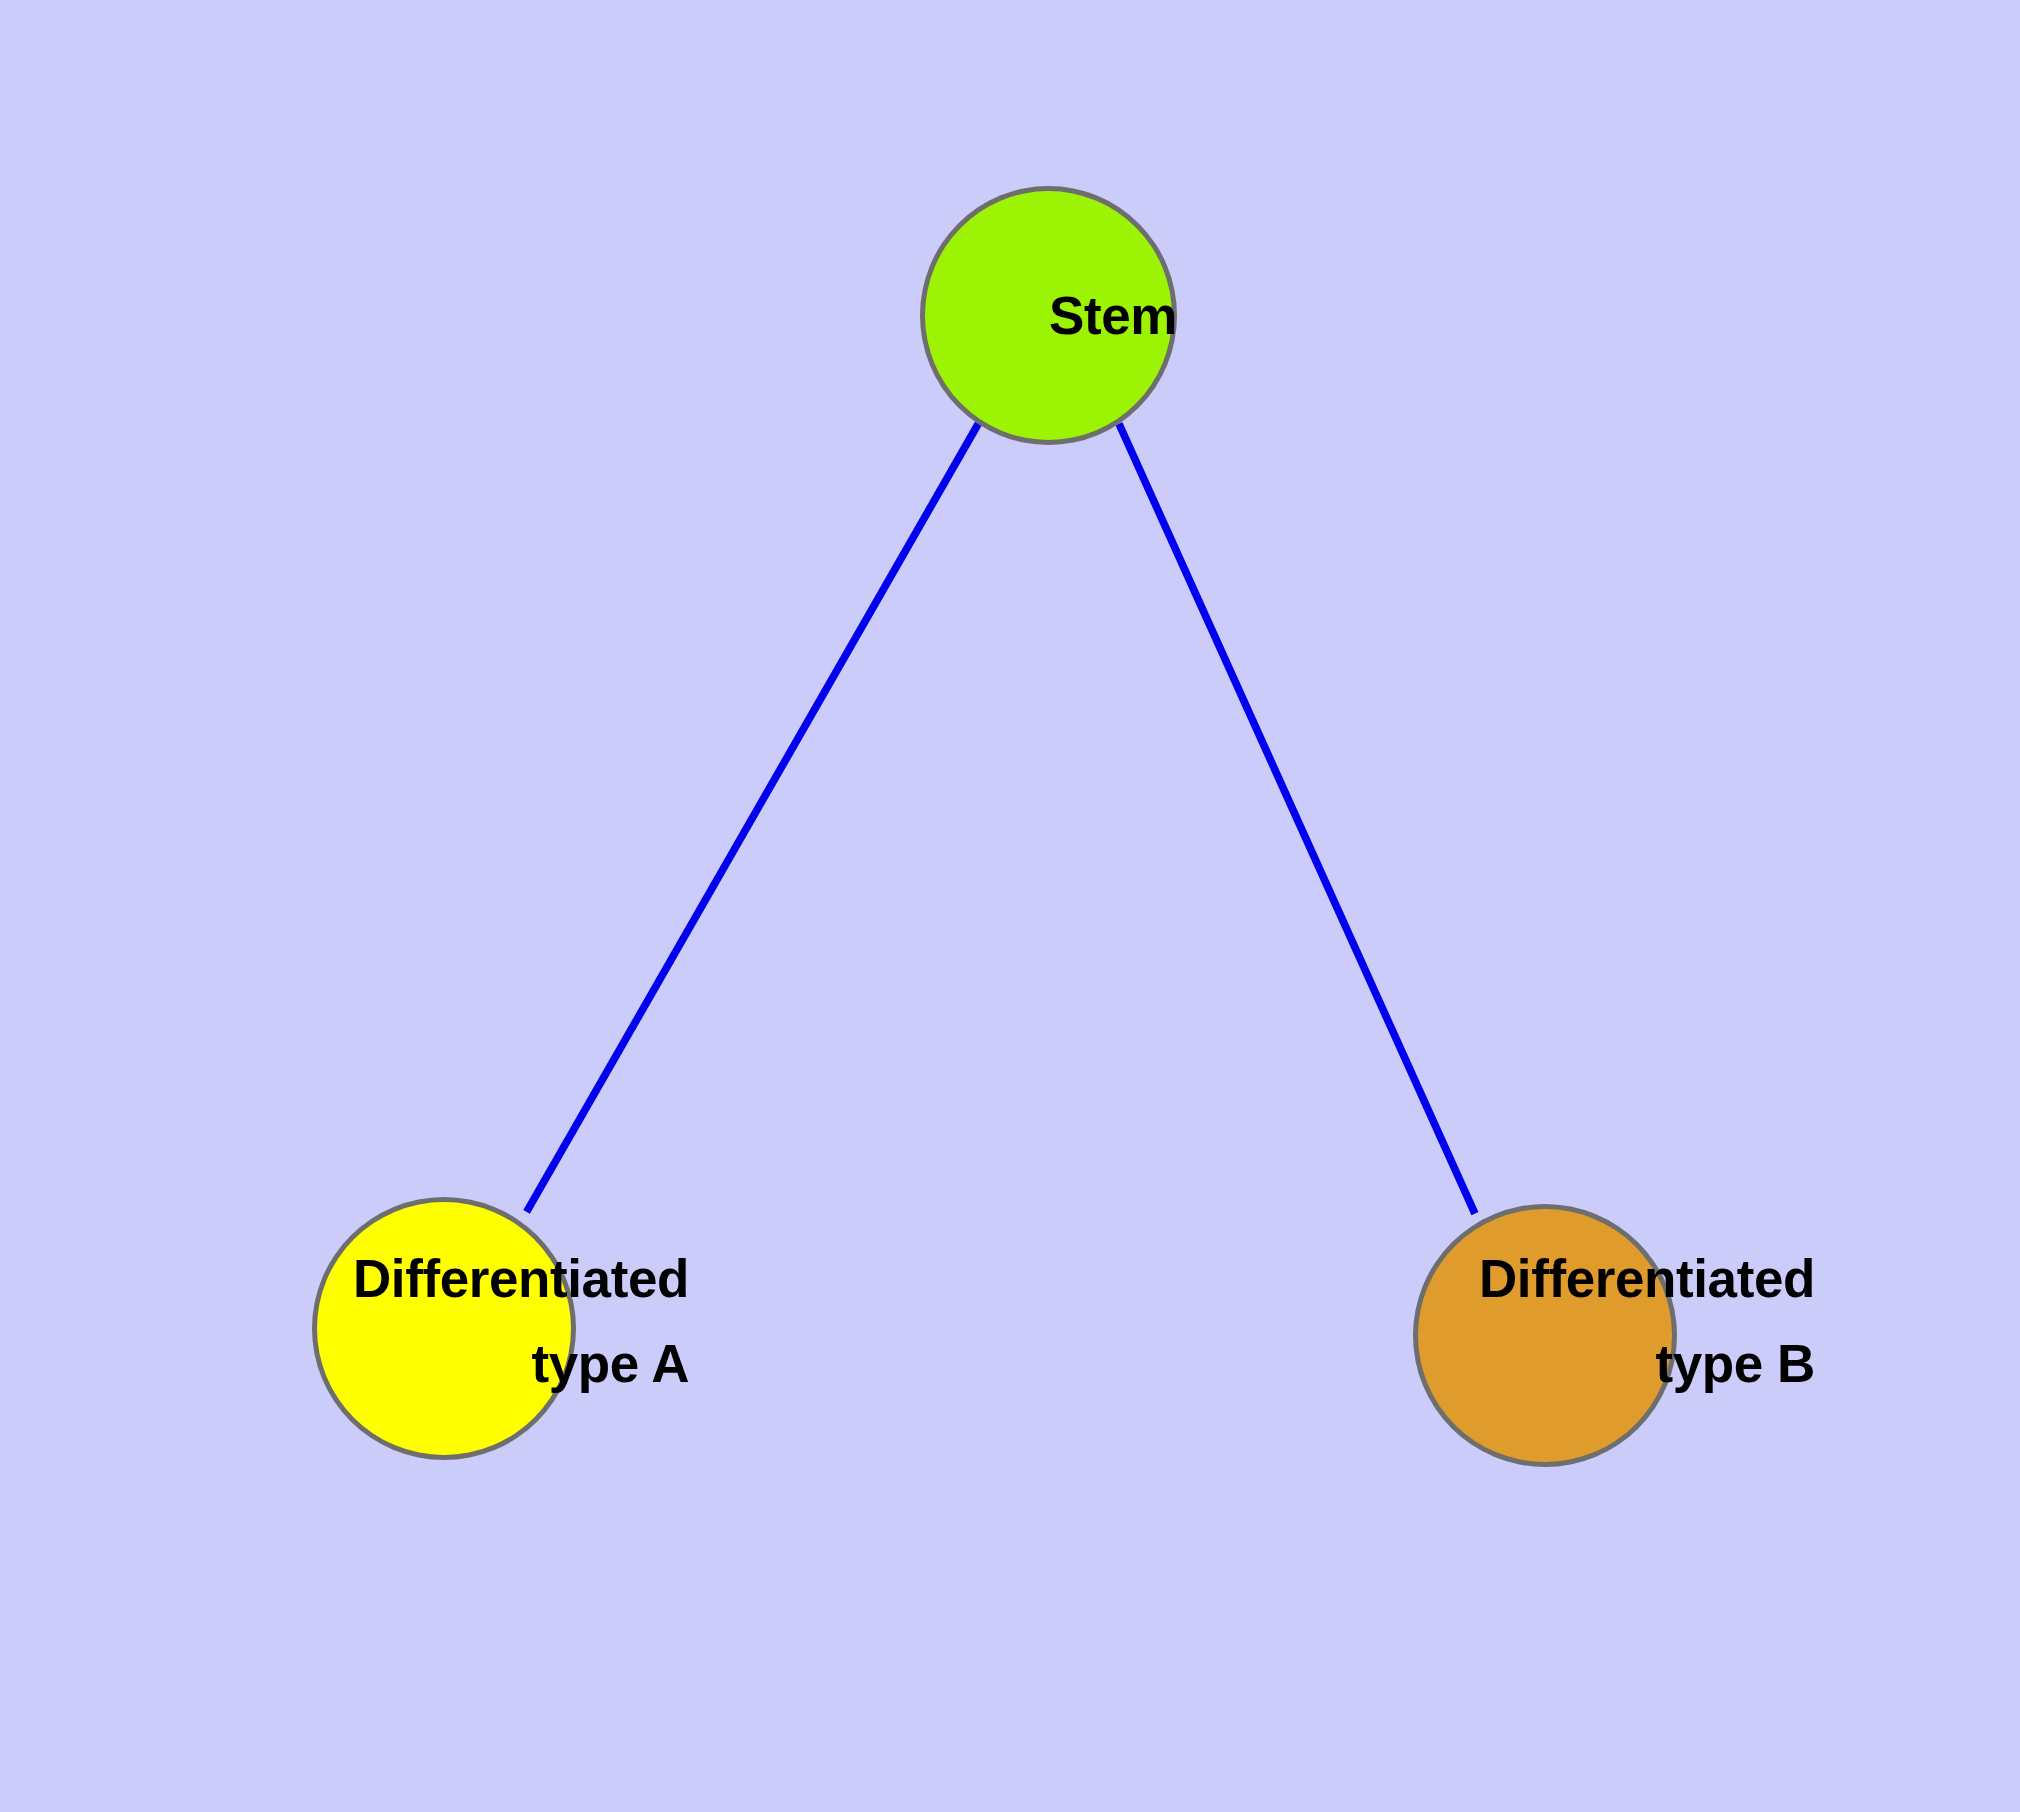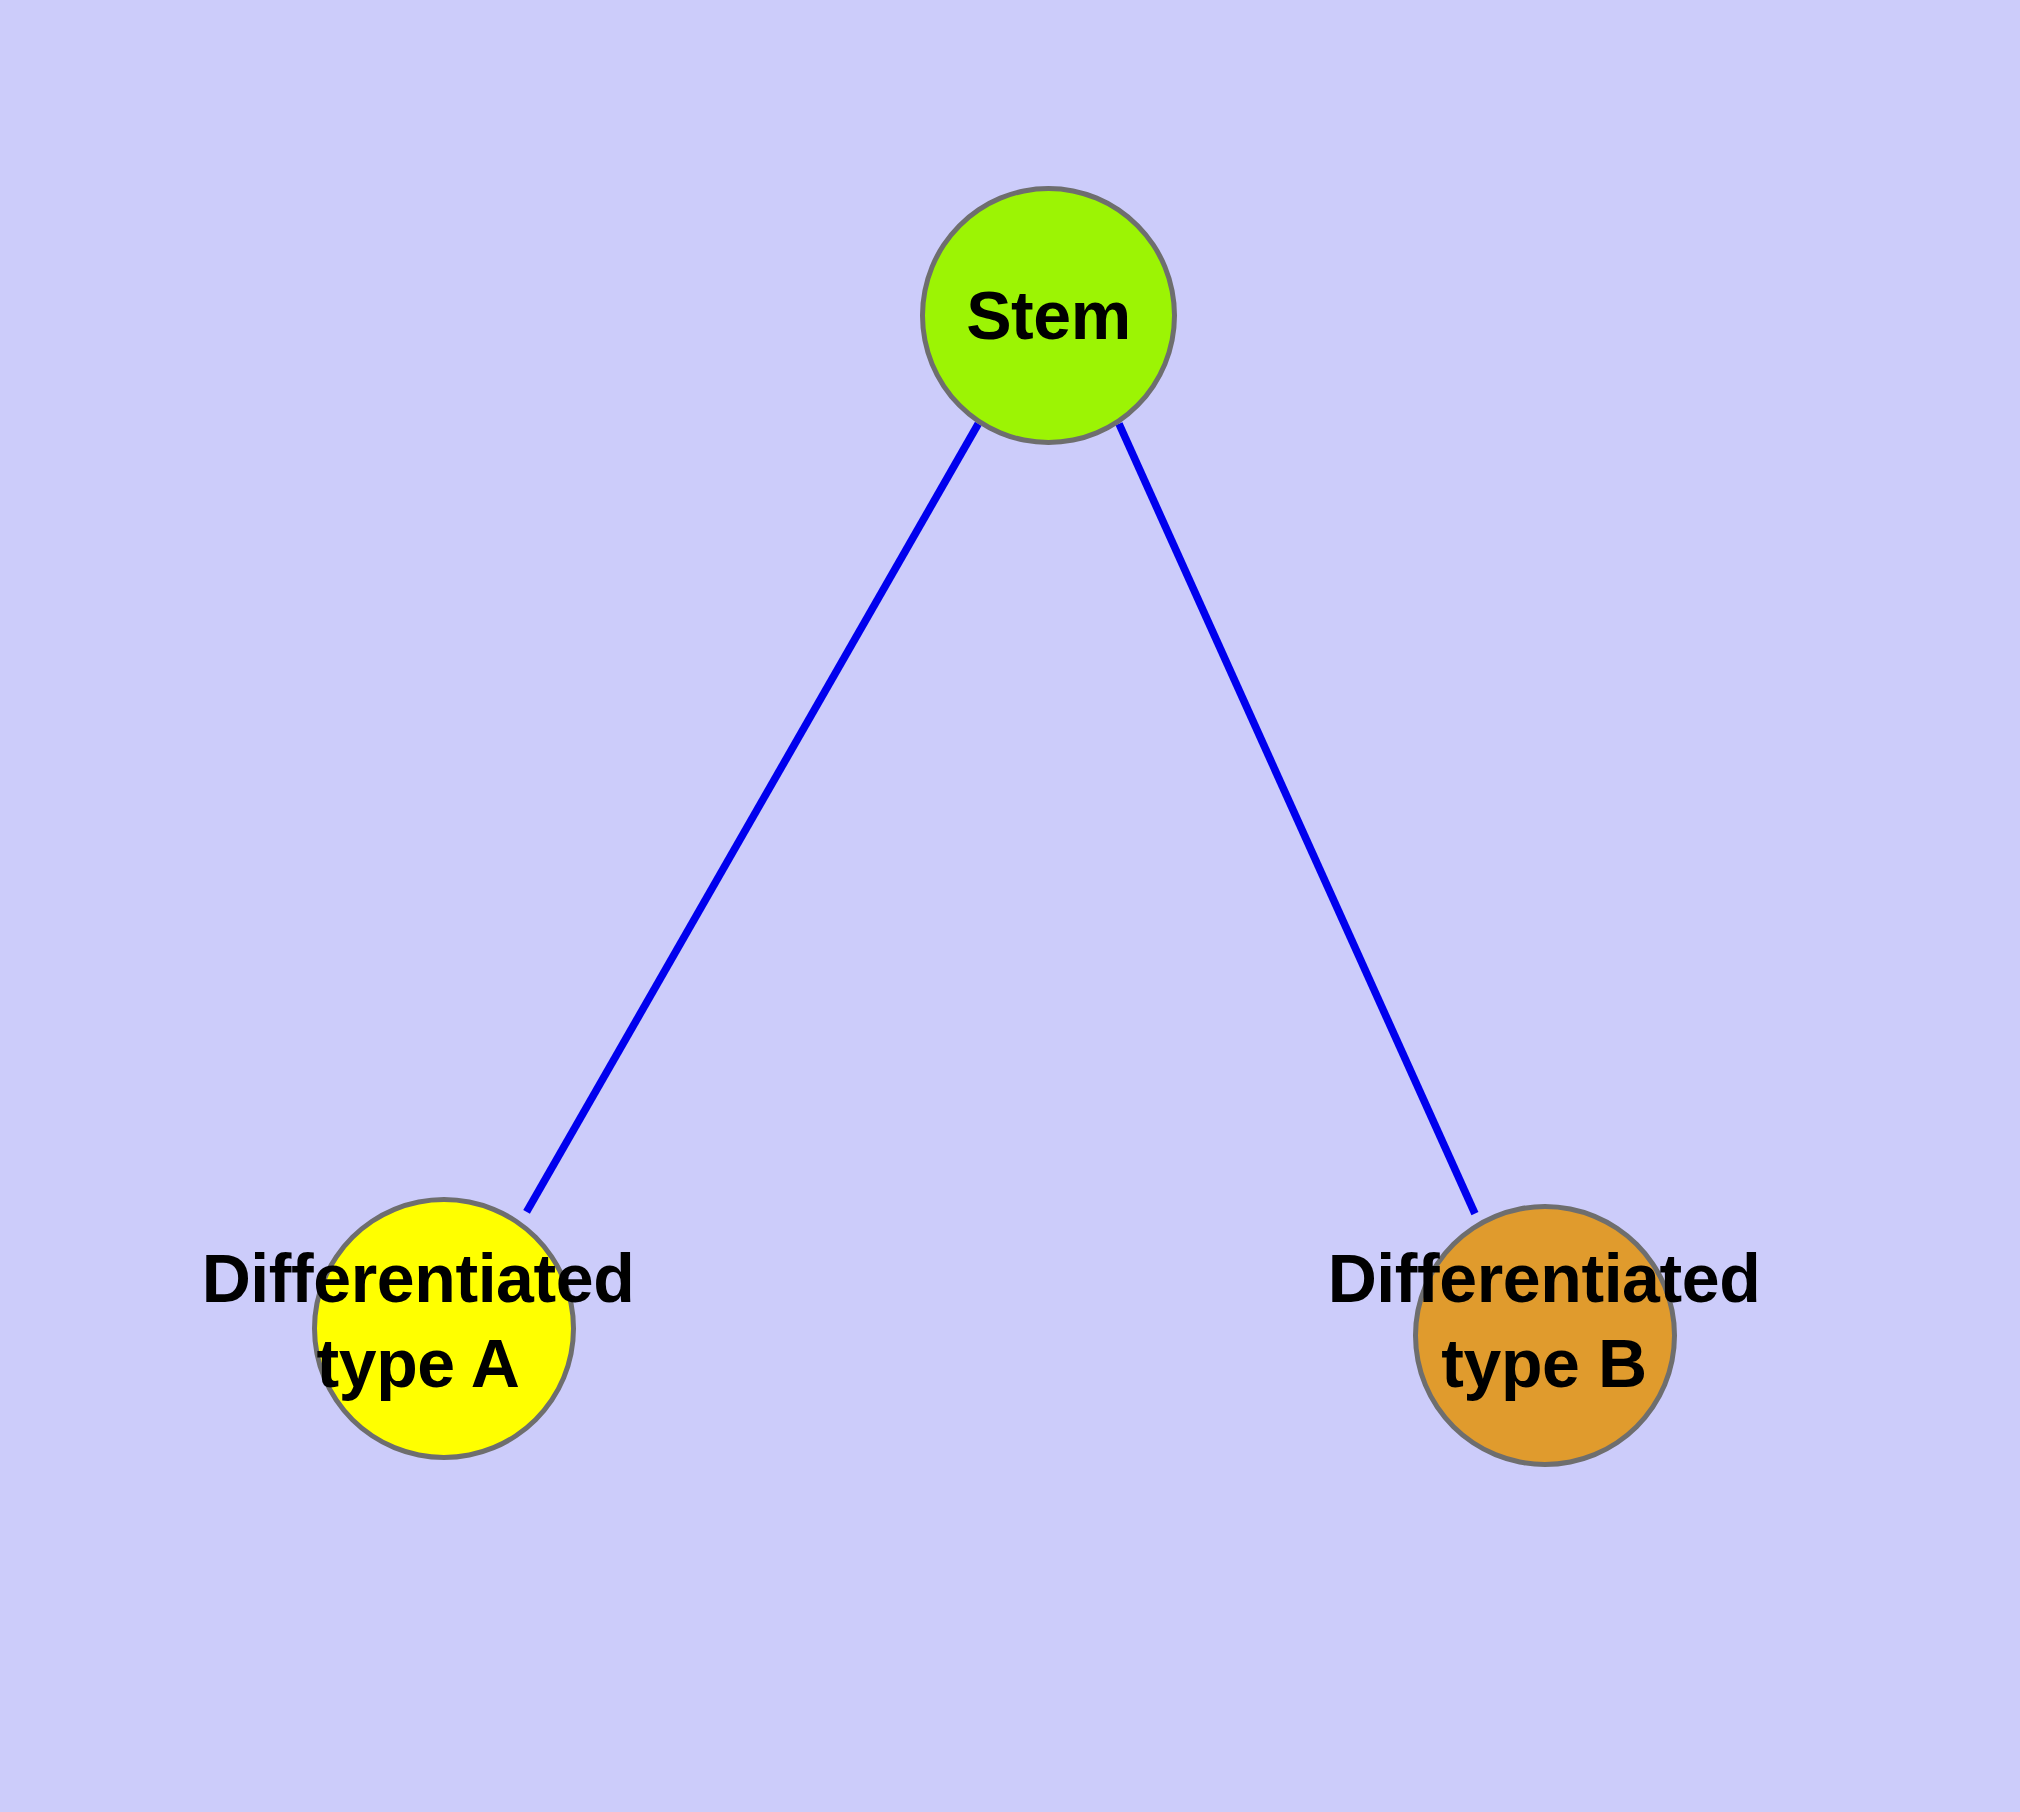--- a/index.html
+++ b/index.html
@@ -26,23 +26,23 @@
     height: 1812px;
   }
   .node {
     position: absolute;
     border-radius: 50%;
     box-sizing: border-box;
     border: 5.1px solid #6e6e6e;
   }
   .node-label {
     position: absolute;
-    text-align: center;
+    text-align: right;
     font-weight: bold;
-    font-size: 68px;
+    font-size: 53px;
     line-height: 85px;
     color: #000000;
     white-space: pre;
     letter-spacing: -0.4px;
   }
   #node-stem {
     left: 920px;
     top: 186px;
     width: 257px;
     height: 259px;

